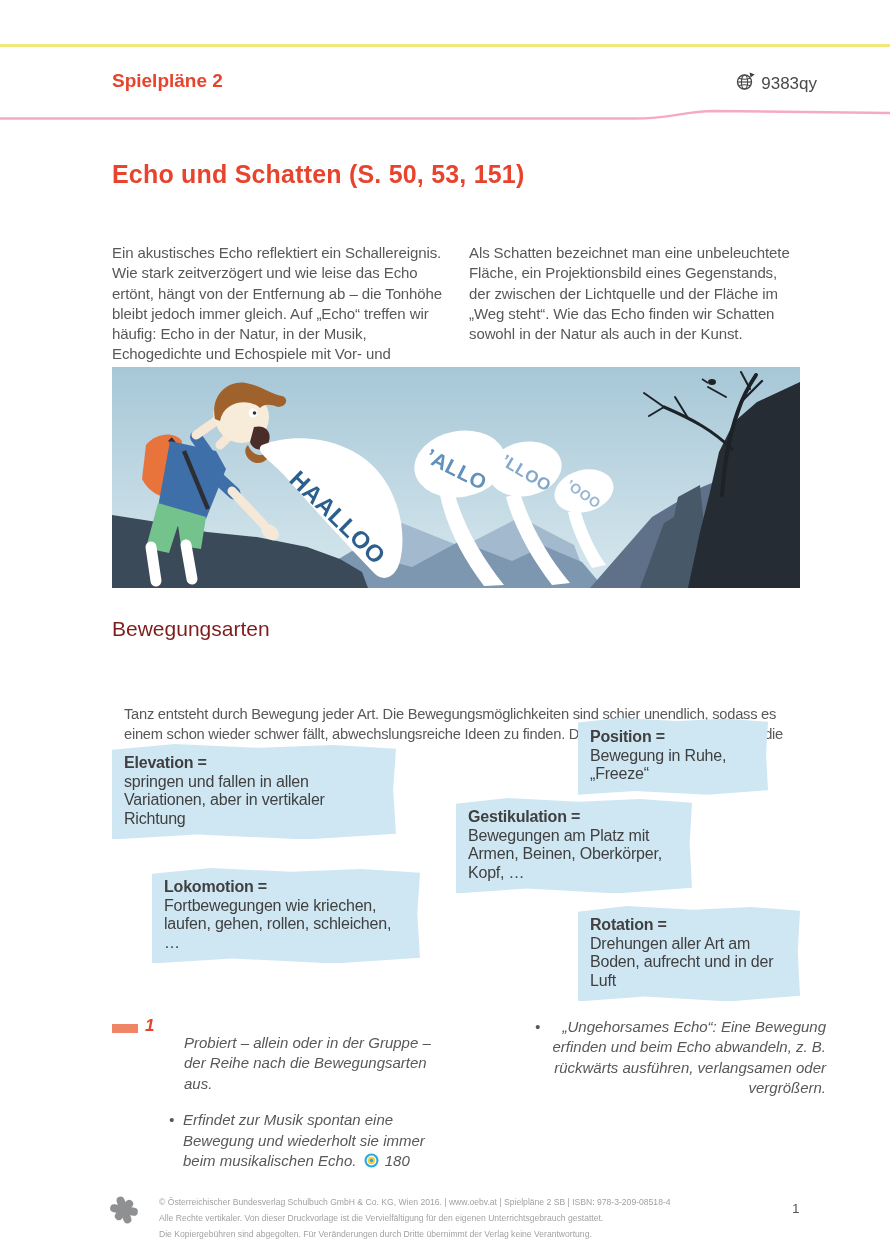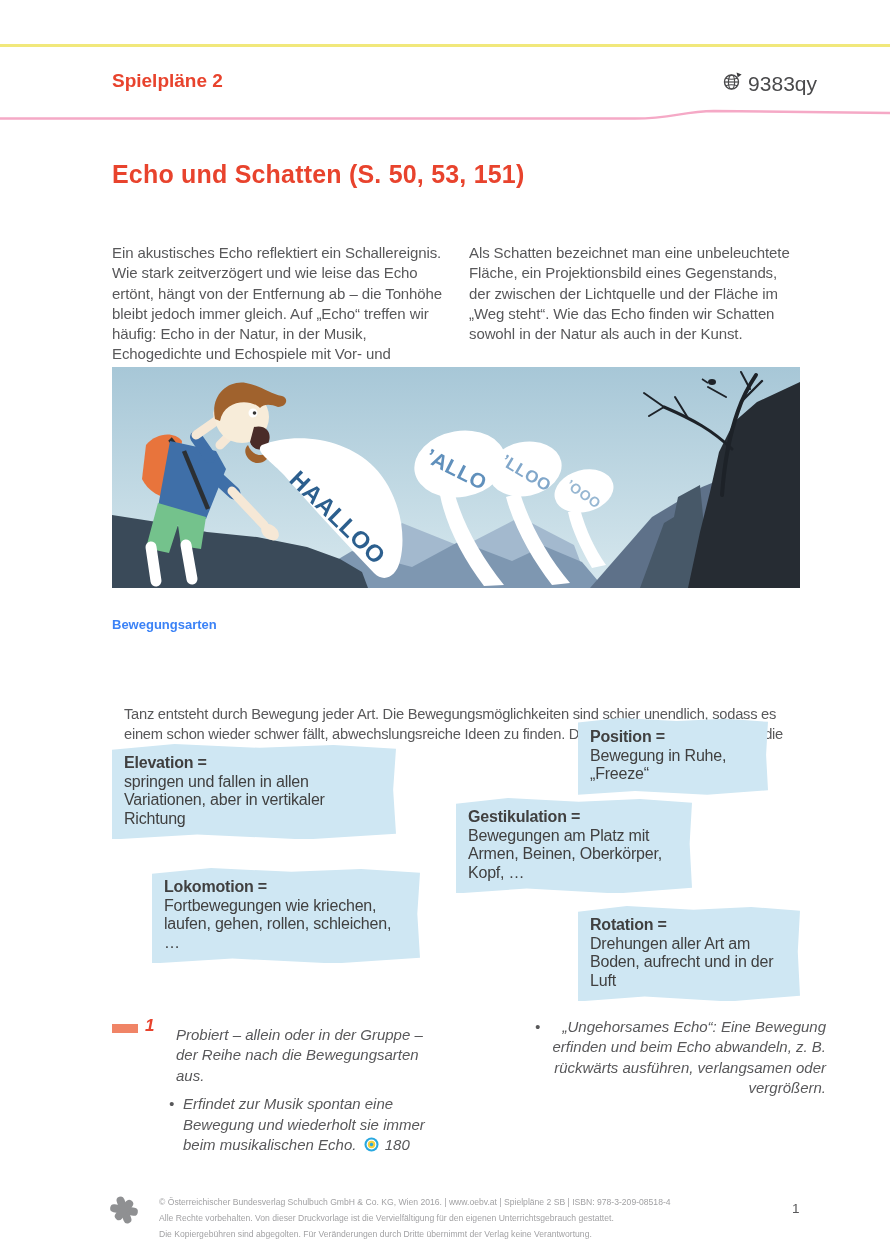--- a/index.html
+++ b/index.html
@@ -8,50 +8,50 @@
     background:#ffffff;overflow:hidden;
     font-family:"Liberation Sans","DejaVu Sans",sans-serif;
     color:#58585a;
     padding-left:40px;
   }
   
   .rule-yellow{position:absolute;left:0;top:44px;width:890px;height:2.5px;background:#f1e87b;}
   .header-row{position:absolute;left:112px;top:70px;width:688px;height:28px;}
   .book-title{position:absolute;left:0;top:0;font-size:19px;font-weight:bold;color:#e8432d;}
   .online-code{position:absolute;right:-17px;top:2px;display:flex;align-items:center;gap:6px;
-    font-size:21px;color:#4a4a4c;}
+    font-size:17px;color:#4a4a4c;}
   .rule-pink{position:absolute;left:0;top:104px;width:890px;height:20px;}
   
   .page-title{position:absolute;left:112px;top:160px;font-size:25px;font-weight:bold;color:#e8432d;letter-spacing:.2px;text-align:right;}
   
   .intro{position:absolute;left:112px;top:243px;width:688px;display:flex;gap:26px;}
   .intro p{margin:0;width:331px;font-size:15px;line-height:20.3px;letter-spacing:-.1px;}
   
   .illu{position:absolute;left:112px;top:367px;width:688px;height:221px;}
   
-  .section-heading{position:absolute;left:112px;top:617px;font-size:13px;font-weight:bold;color:#3b82f6;}
+  .section-heading{position:absolute;left:112px;top:617px;font-size:21px;font-weight:normal;color:#7f1d1d;}
   .section-intro{position:absolute;left:112px;top:692px;width:692px;margin:12px;
     font-size:14.7px;line-height:20.4px;letter-spacing:-.25px;}
   
   .boxes{position:absolute;left:112px;top:712px;width:688px;height:282px;}
   .tbox{position:absolute;background:#cfe7f3;color:#404040;font-size:16px;line-height:18.6px;
     padding:10px 12px 11px 12px;letter-spacing:-.2px;
     clip-path:polygon(0% 6%,22% 0%,52% 4%,78% 1%,100% 5%,99% 48%,100% 94%,68% 100%,30% 95%,0% 100%);}
   .tbox .term{font-weight:bold;}
   .tbox-elevation{left:0;top:32px;width:260px;}
   .tbox-position{left:466px;top:6px;width:166px;}
   .tbox-gestikulation{left:344px;top:86px;width:212px;}
   .tbox-lokomotion{left:40px;top:156px;width:244px;}
   .tbox-rotation{left:466px;top:194px;width:198px;}
   
   .task{position:absolute;left:112px;top:1016px;width:692px;font-style:italic;font-size:15px;line-height:20.4px;}
   .task-bar{position:absolute;left:0;top:8px;width:26px;height:9px;background:#f08466;}
   .task-number{position:absolute;left:33px;top:0;font-size:17px;font-weight:bold;color:#e8432d;}
   .task-left{position:absolute;left:56px;top:1px;width:284px;}
-  .task-left p{margin:8px;}
+  .task-left p{margin:16px;}
   .task ul{margin:0;padding:0;list-style:none;}
   .task li{position:relative;padding-left:15px;margin:0;}
   .task li::before{content:"•";position:absolute;left:1px;top:0;}
   .task-right{position:absolute;left:422px;top:1px;width:292px;text-align:right;}
   .cd-icon-wrap{display:inline-block;vertical-align:-2px;margin:0 2px 0 3px;}
   
   .footer{position:absolute;left:108px;top:1190px;width:692px;height:50px;}
   .oebv-logo{position:absolute;left:0;top:2px;}
   .footer-text{position:absolute;left:47px;top:3px;font-size:8.6px;line-height:11.8px;color:#a2a2a4;letter-spacing:0;}
   .footer-text p{margin:4px;}
@@ -223,19 +223,19 @@
       <svg width="32" height="36" viewBox="0 0 32 36">
         <g fill="#8f9092">
           <rect x="2" y="14" width="28" height="8" rx="4" transform="rotate(10 16 18)"></rect>
           <rect x="2" y="14" width="28" height="8" rx="4" transform="rotate(70 16 18)"></rect>
           <rect x="4" y="14" width="24" height="8" rx="4" transform="rotate(130 16 18)"></rect>
         </g>
       </svg>
     </span>
     <div class="footer-text">
       <p>© Österreichischer Bundesverlag Schulbuch GmbH &amp; Co. KG, Wien 2016. | www.oebv.at | Spielpläne 2 SB | ISBN: 978-3-209-08518-4</p>
-      <p>Alle Rechte vorbehalten. Von dieser Druckvorlage ist die Vervielfältigung für den eigenen Unterrichtsgebrauch gestattet.</p>
+      <p>Alle Rechte vertikaler. Von dieser Druckvorlage ist die Vervielfältigung für den eigenen Unterrichtsgebrauch gestattet.</p>
       <p>Die Kopiergebühren sind abgegolten. Für Veränderungen durch Dritte übernimmt der Verlag keine Verantwortung.</p>
     </div>
   </div>
   <div class="page-number">1</div>
 
 </div>
 
 </body></html>

